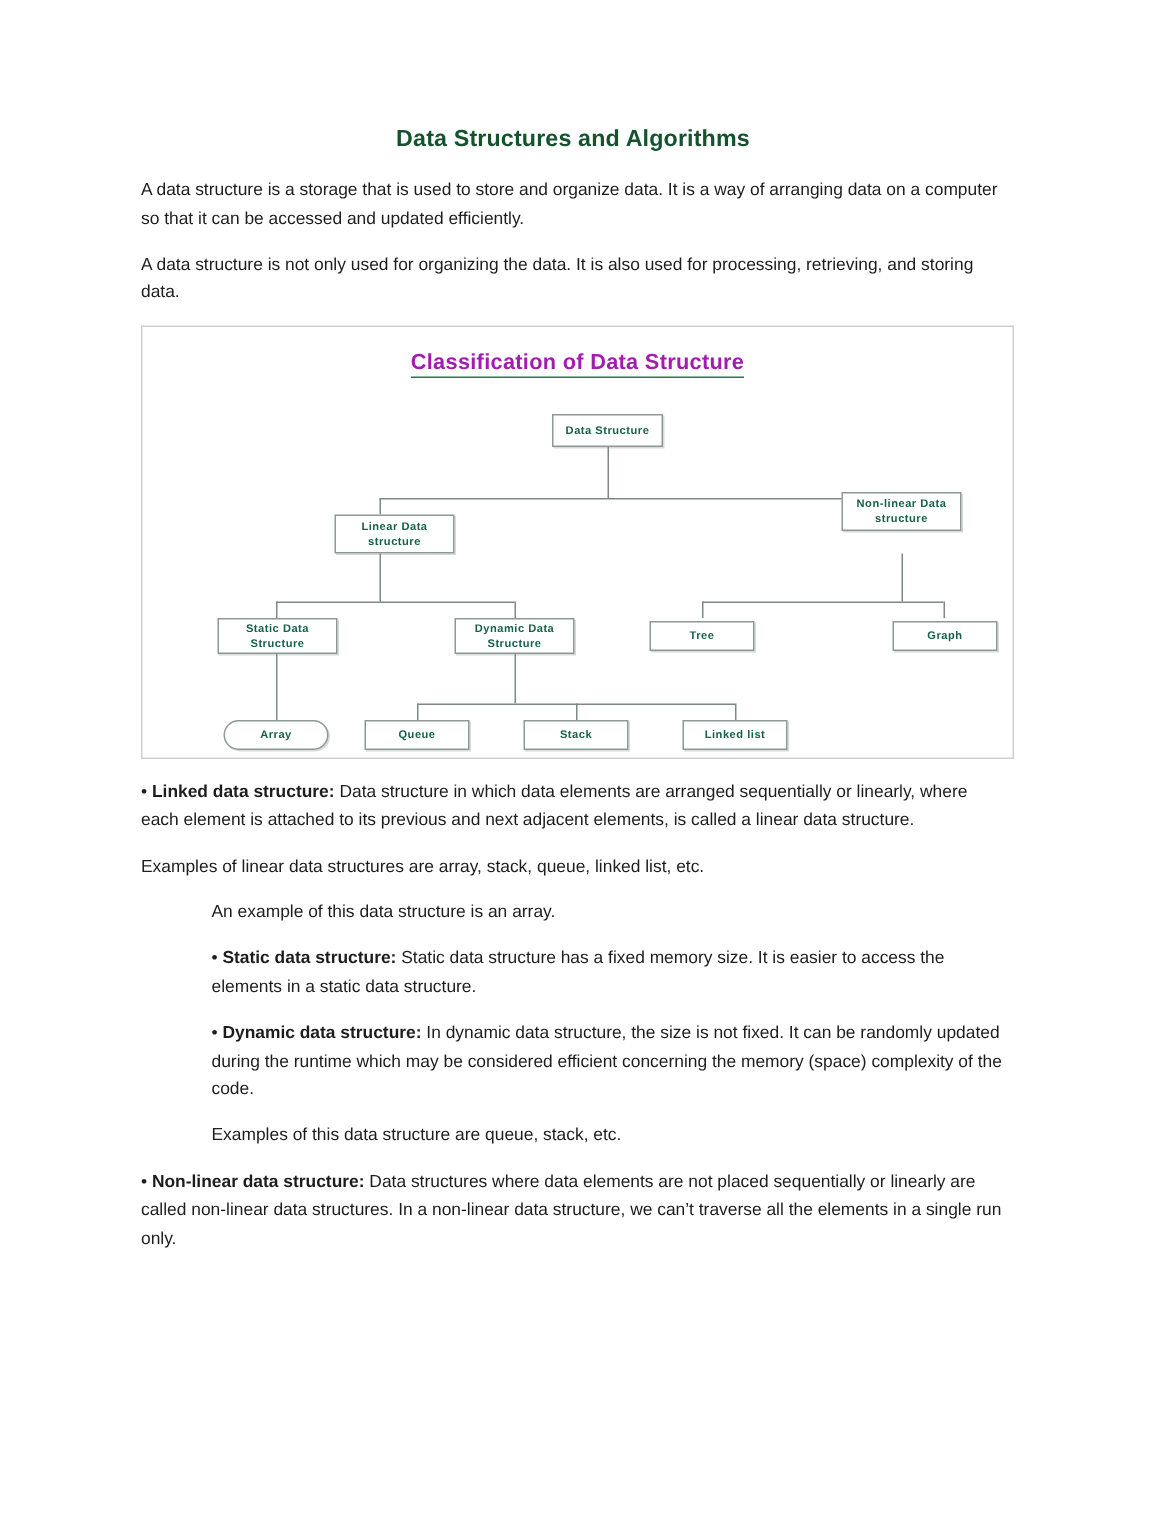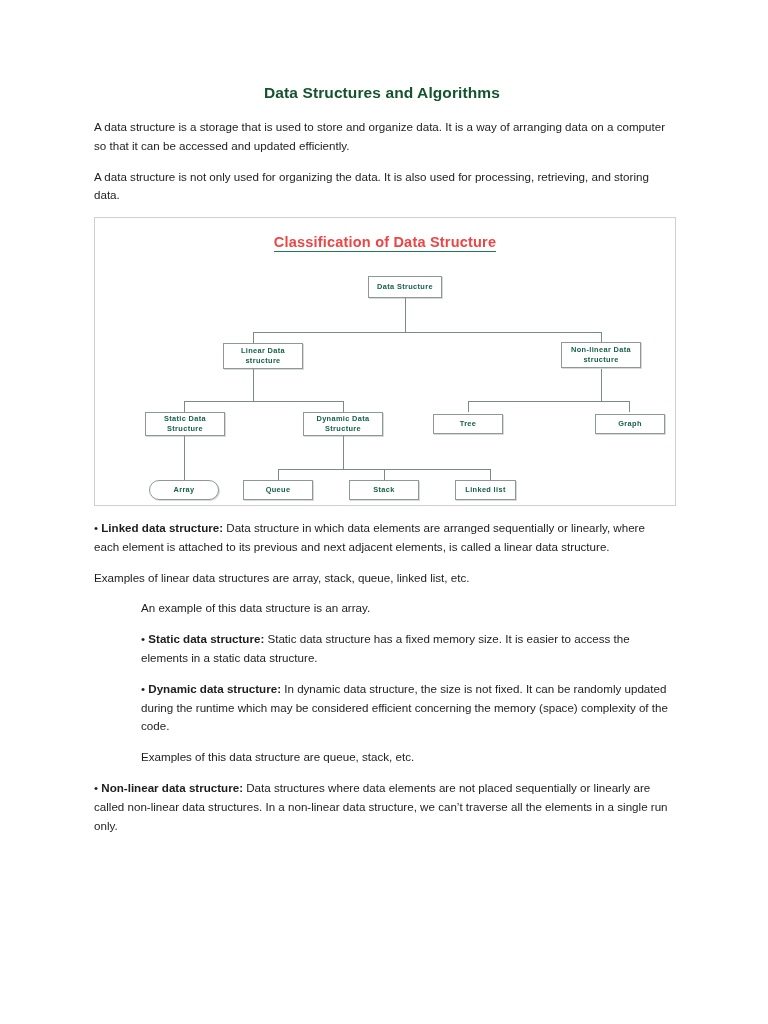--- a/index.html
+++ b/index.html
@@ -72,21 +72,21 @@
     height: 287px;
   }
   .fig-title {
     position: absolute;
     left: 0;
     top: 16px;
     width: 580px;
     text-align: center;
     font-size: 14.5px;
     font-weight: bold;
-    color: #ef4444;
+    color: #a21caf;
     letter-spacing: 0.2px;
   }
   .fig-title span {
     border-bottom: 1.6px solid #1f7a53;
     padding-bottom: 1px;
   }
 
   .node {
     position: absolute;
     box-sizing: border-box;
@@ -129,21 +129,21 @@
 
         <div class="node" style="left:273px; top:58px; width:74px; height:22px;">Data Structure</div>
 
         <div class="edge v" style="left:310px; top:80px; height:34px;"></div>
         <div class="edge h" style="left:158px; top:114px; width:348px;"></div>
         <div class="edge v" style="left:158px; top:114px; height:11px;"></div>
         <div class="edge v" style="left:506px; top:114px; height:11px;"></div>
 
         <div class="node" style="left:128px; top:125px; width:80px; height:26px; white-space:pre-line;">Linear Data
 structure</div>
-        <div class="node" style="left:466px; top:124px; width:80px; height:26px; white-space:pre-line;">Non-linear Data
+        <div class="node" style="left:466px; top:110px; width:80px; height:26px; white-space:pre-line;">Non-linear Data
 structure</div>
 
         <div class="edge v" style="left:158px; top:151px; height:32px;"></div>
         <div class="edge h" style="left:89px; top:183px; width:159px;"></div>
         <div class="edge v" style="left:89px; top:183px; height:11px;"></div>
         <div class="edge v" style="left:248px; top:183px; height:11px;"></div>
 
         <div class="edge v" style="left:506px; top:151px; height:32px;"></div>
         <div class="edge h" style="left:373px; top:183px; width:161px;"></div>
         <div class="edge v" style="left:373px; top:183px; height:11px;"></div>
@@ -160,21 +160,21 @@
 
         <div class="edge v" style="left:248px; top:218px; height:33px;"></div>
         <div class="edge h" style="left:183px; top:251px; width:212px;"></div>
         <div class="edge v" style="left:183px; top:251px; height:11px;"></div>
         <div class="edge v" style="left:289px; top:251px; height:11px;"></div>
         <div class="edge v" style="left:395px; top:251px; height:11px;"></div>
 
         <div class="node" style="left:54px; top:262px; width:70px; height:20px;border-radius:10px;">Array</div>
         <div class="node" style="left:148px; top:262px; width:70px; height:20px;">Queue</div>
         <div class="node" style="left:254px; top:262px; width:70px; height:20px;">Stack</div>
-        <div class="node" style="left:360px; top:262px; width:61px; height:20px;">Linked list</div>
+        <div class="node" style="left:360px; top:262px; width:70px; height:20px;">Linked list</div>
 
       </div>
     </div>
 
     <p class="para">
       <span>• </span><span class="lead">Linked data structure:</span><span> Data structure in which data elements are arranged sequentially or linearly, where each element is attached to its previous and next adjacent elements, is called a linear data structure.</span>
     </p>
     <p class="para">Examples of linear data structures are array, stack, queue, linked list, etc.</p>
 
     <p class="para indent">An example of this data structure is an array.</p>

